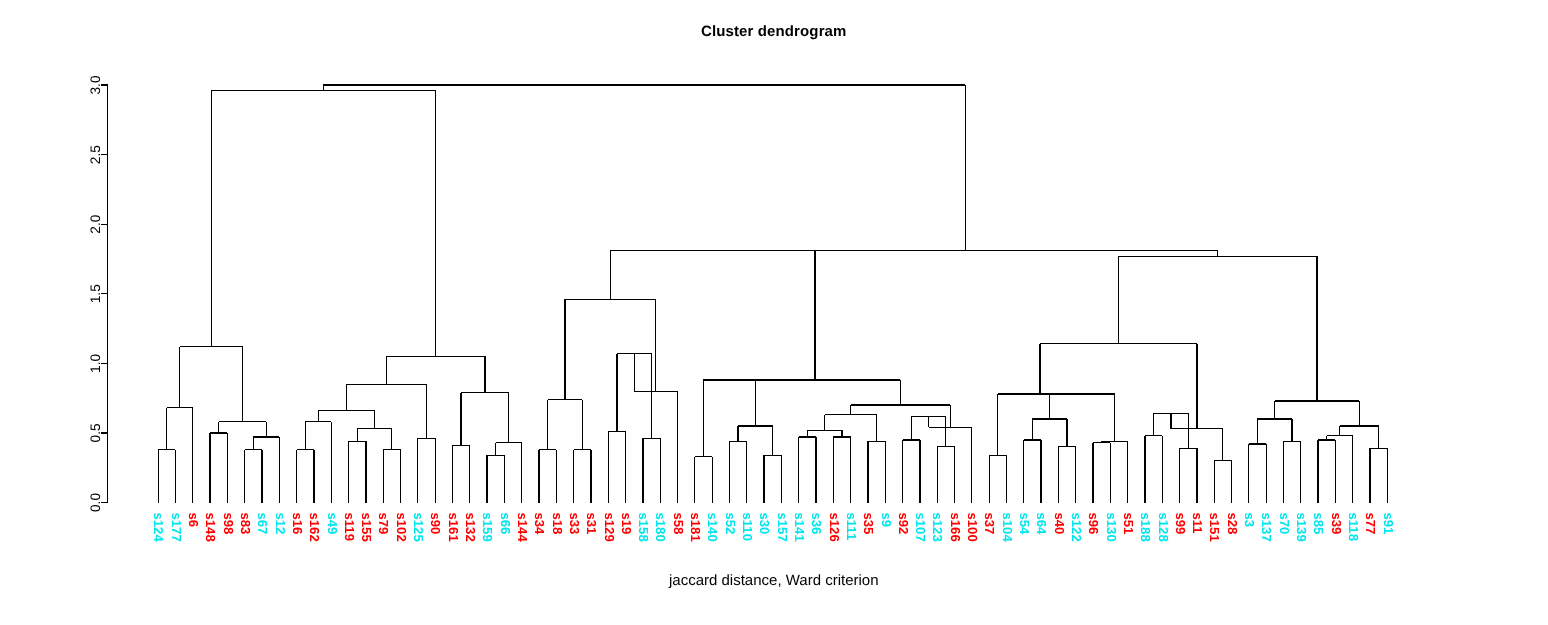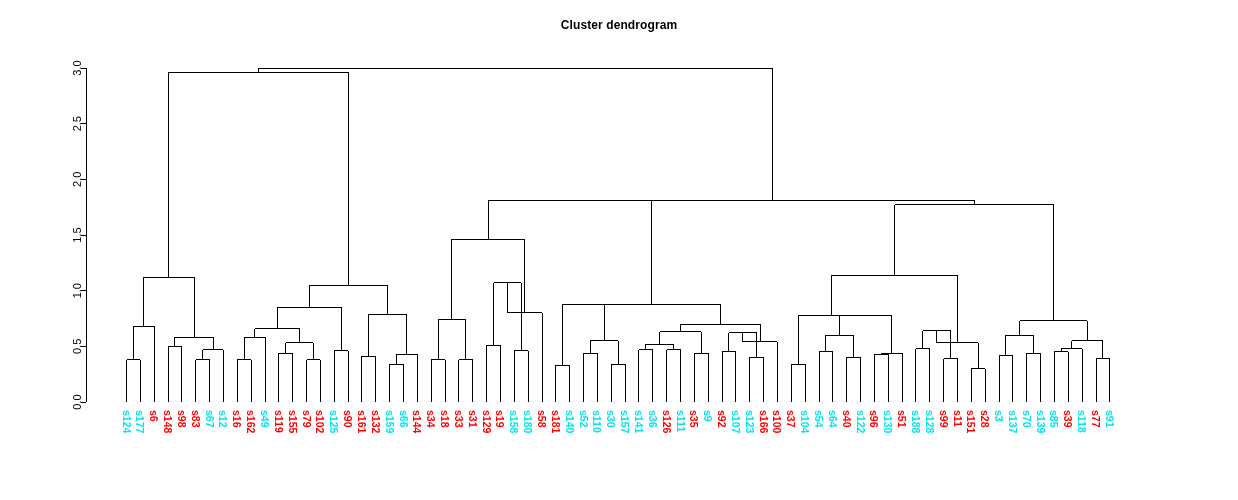--- a/index.html
+++ b/index.html
@@ -438,14 +438,15 @@
         <text x="1026.75" y="410" class="leaf-label" fill="#00e5ee" text-anchor="start" dominant-baseline="central" transform="rotate(90,1026.75,410)">s70</text>
         <text x="1040.6" y="410" class="leaf-label" fill="#00e5ee" text-anchor="start" dominant-baseline="central" transform="rotate(90,1040.6,410)">s139</text>
         <text x="1054.4499999999998" y="410" class="leaf-label" fill="#00e5ee" text-anchor="start" dominant-baseline="central" transform="rotate(90,1054.4499999999998,410)">s85</text>
         <text x="1068.3" y="410" class="leaf-label" fill="#ff0000" text-anchor="start" dominant-baseline="central" transform="rotate(90,1068.3,410)">s39</text>
         <text x="1082.15" y="410" class="leaf-label" fill="#00e5ee" text-anchor="start" dominant-baseline="central" transform="rotate(90,1082.15,410)">s118</text>
         <text x="1096" y="410" class="leaf-label" fill="#ff0000" text-anchor="start" dominant-baseline="central" transform="rotate(90,1096,410)">s77</text>
         <text x="1109.85" y="410" class="leaf-label" fill="#00e5ee" text-anchor="start" dominant-baseline="central" transform="rotate(90,1109.85,410)">s91</text>
       </g>
   </svg>
 
+  <div id="xlabel">jaccard distance, Ward criterion</div>
 
 </div>
 
 </body></html>

